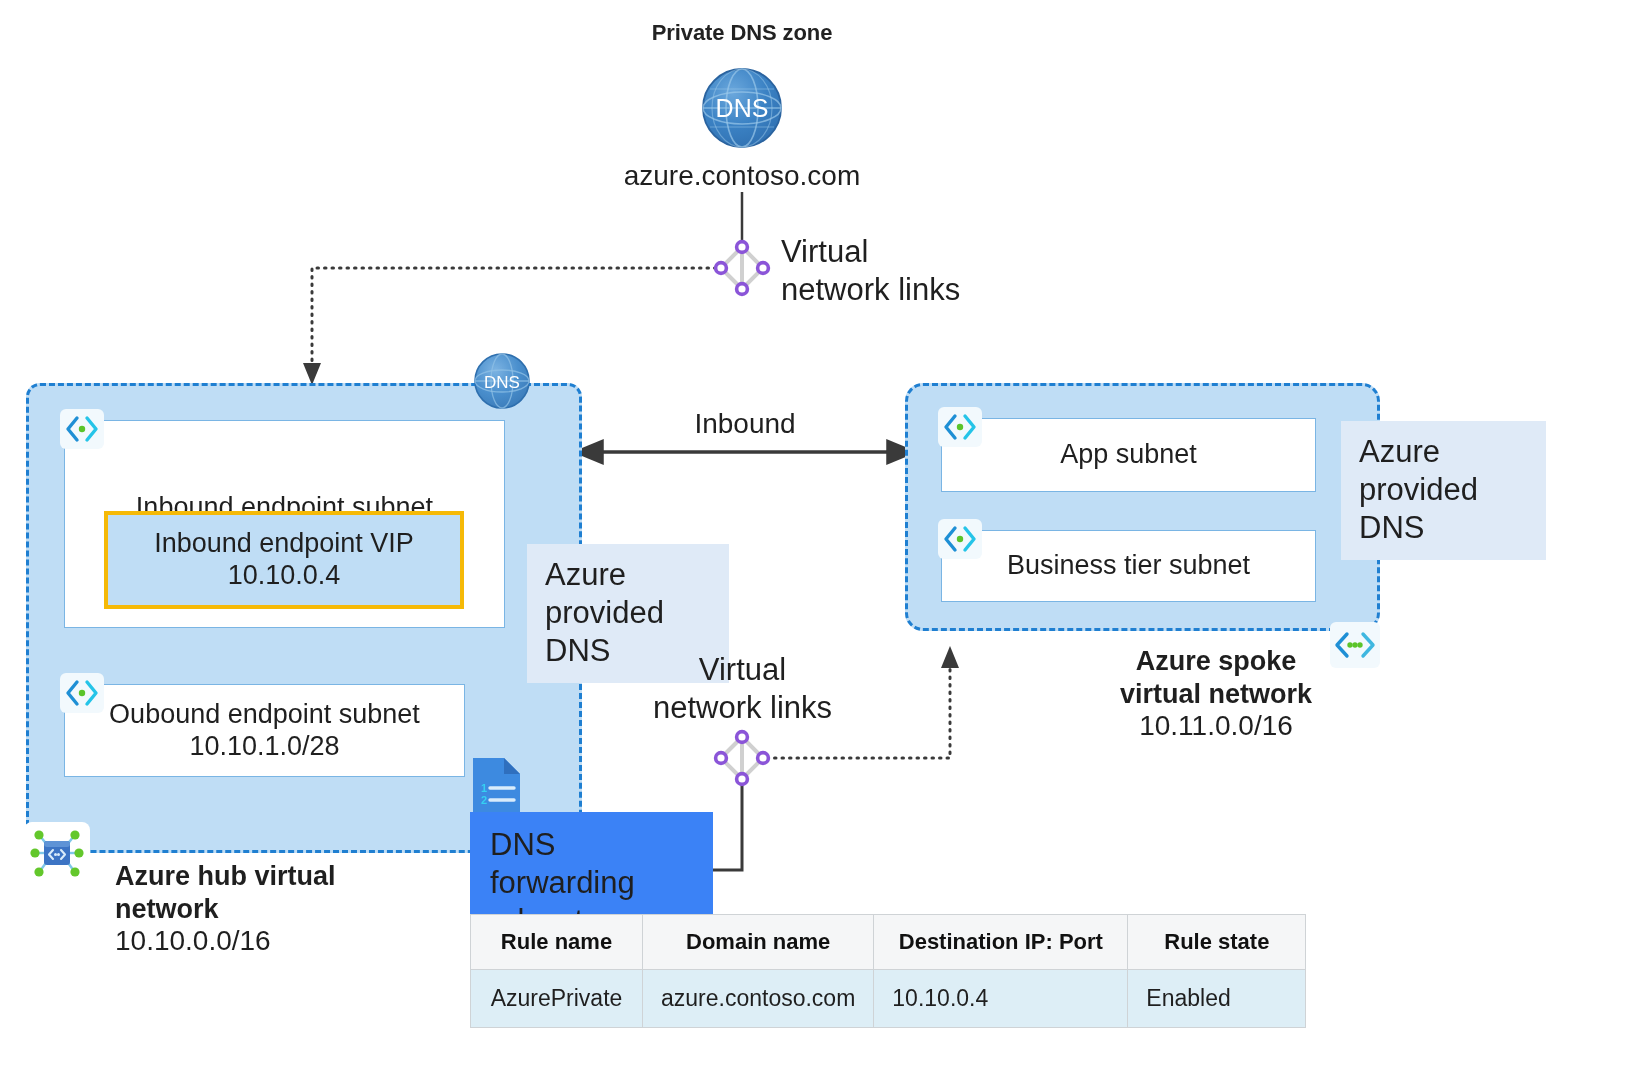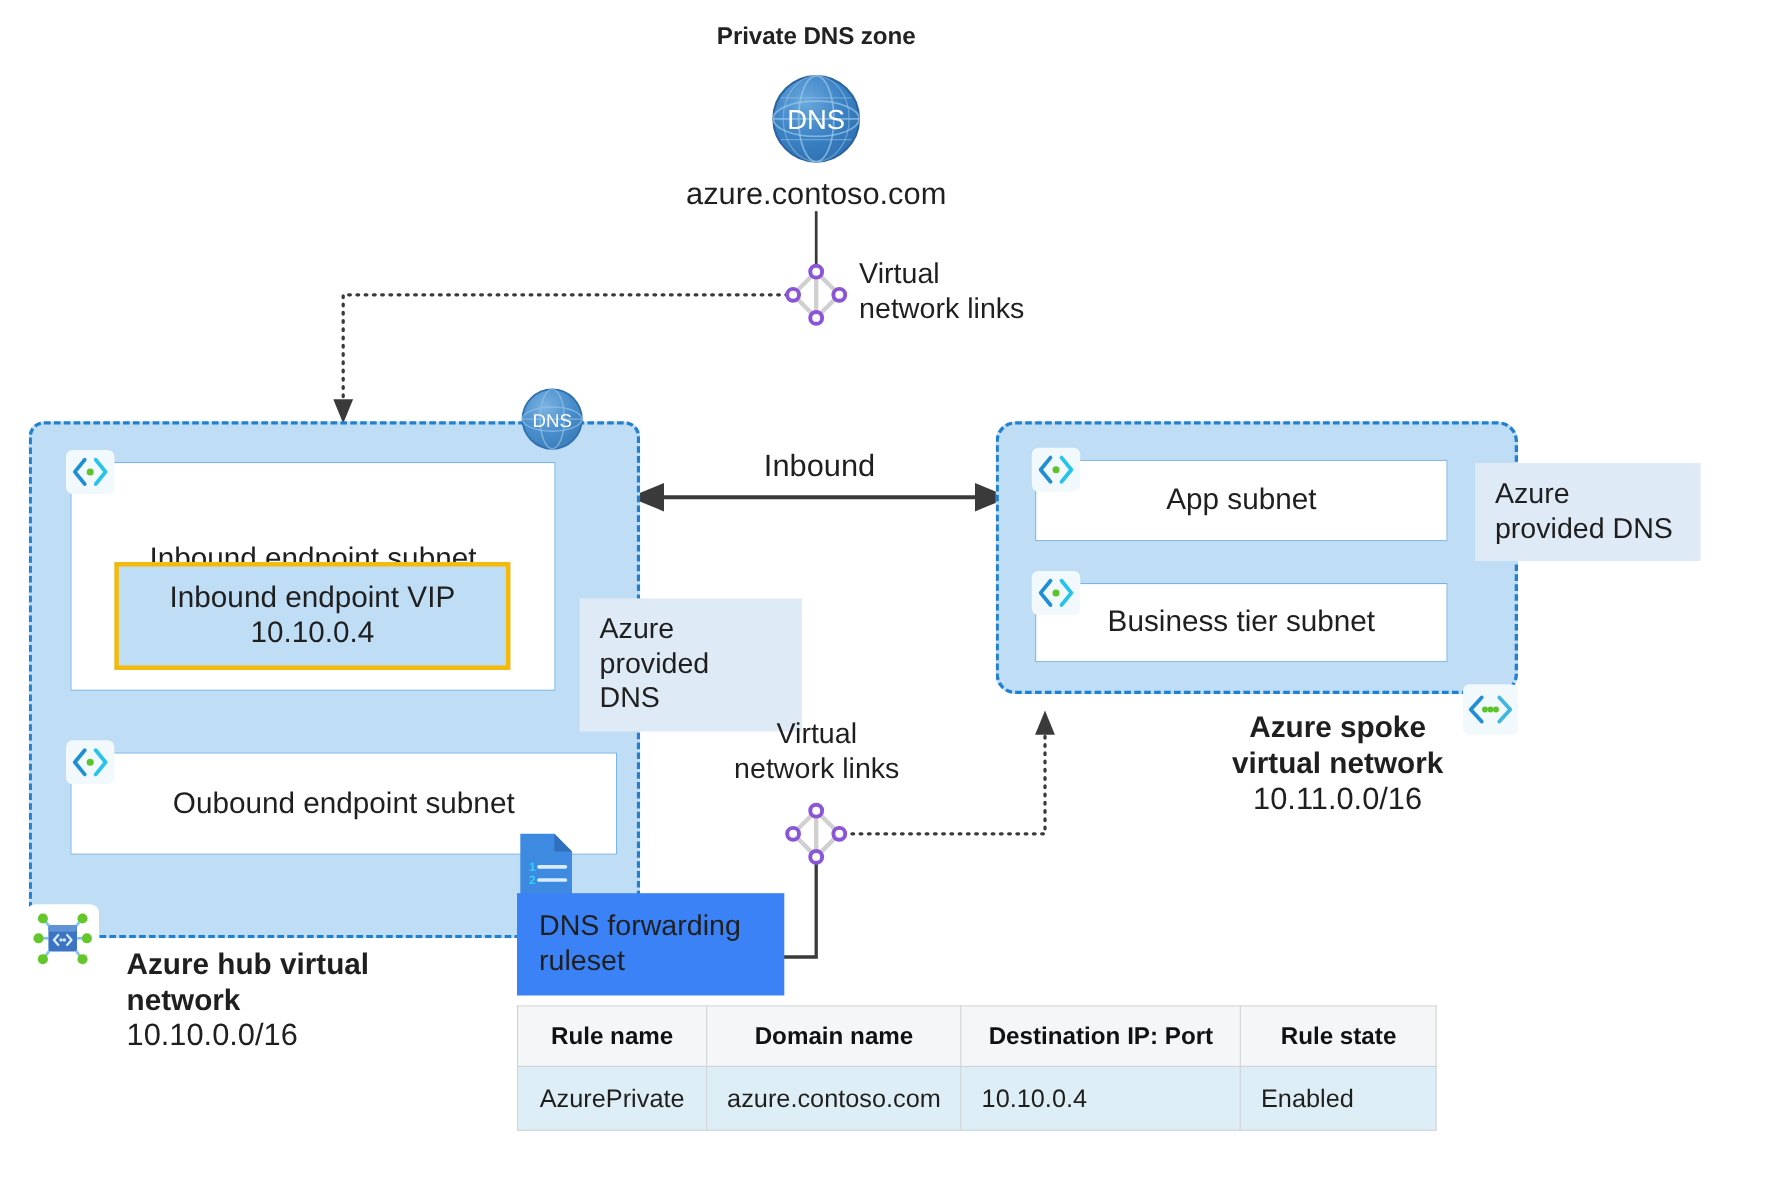--- a/index.html
+++ b/index.html
@@ -39,21 +39,21 @@
     color: #1f1f1f;
     white-space: nowrap;
   }
   .t-sub {
     font-size: 27px;
     color: #1f1f1f;
     text-align: center;
     line-height: 1.18;
   }
   .t-label2 {
-    font-size: 26px;
+    font-size: 31px;
     color: #1f1f1f;
     line-height: 1.22;
     white-space: pre-line;
   }
 
   
   .vnet {
     border: 3px dashed #1f7fd1;
     background: #bfddf5;
   }
@@ -197,23 +197,24 @@
     </svg>
   </div>
 
   <div class="abs vipbox" style="left:104px; top:511px; width:360px; height:98px;">
     <div class="t-sub">
       <div>Inbound endpoint VIP</div>
       <div>10.10.0.4</div>
     </div>
   </div>
 
-  <div class="abs subnet" style="left:64px; top:684px; width:497px; height:93px;">
+  <div class="abs subnet" style="left:64px; top:684px; width:401px; height:93px;">
     <div class="t-sub">
       <div>Oubound endpoint subnet</div>
+      <div>10.10.1.0/28</div>
     </div>
   </div>
   <div class="abs ico-subnet" style="left:60px; top:673px;">
     <svg width="34" height="26" viewBox="0 0 34 26">
       <path d="M12,2 L3,13 L12,24" fill="none" stroke="#1e8fd5" stroke-width="3.4" stroke-linecap="round" stroke-linejoin="round"></path>
       <path d="M22,2 L31,13 L22,24" fill="none" stroke="#25c4e8" stroke-width="3.4" stroke-linecap="round" stroke-linejoin="round"></path>
       <circle cx="17" cy="13" r="3.2" fill="#5bc42a"></circle>
     </svg>
   </div>
 

